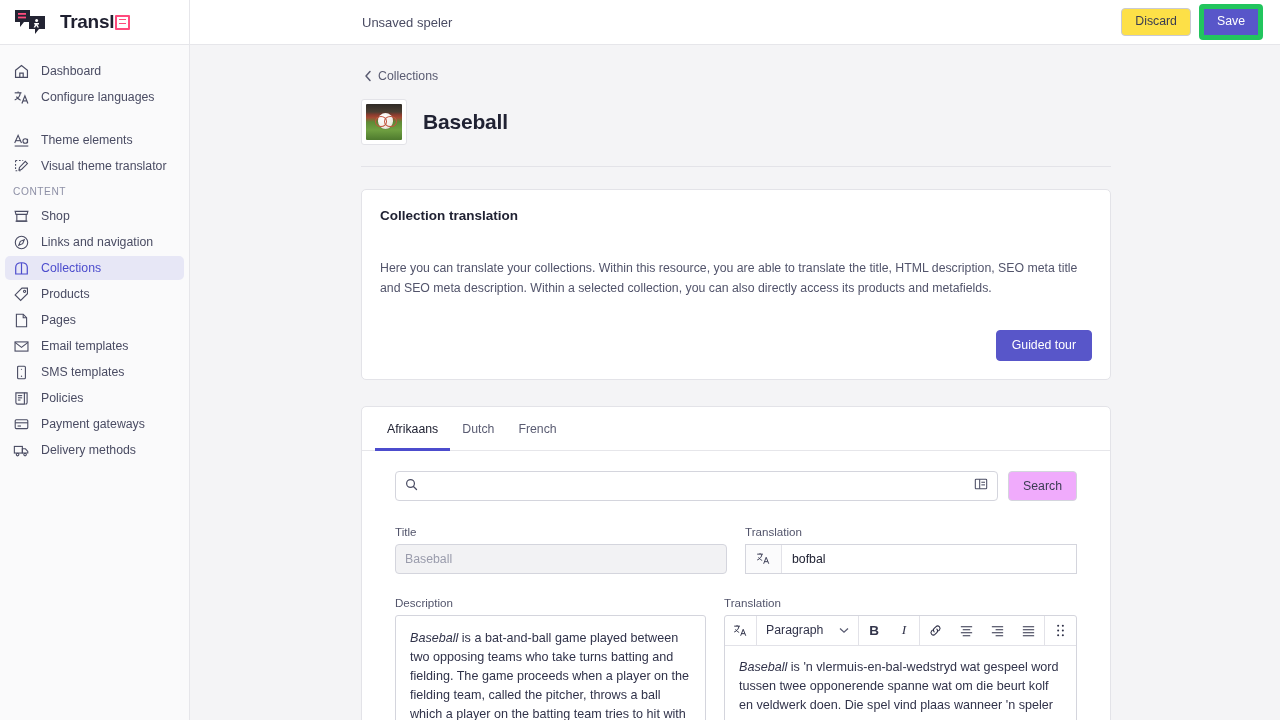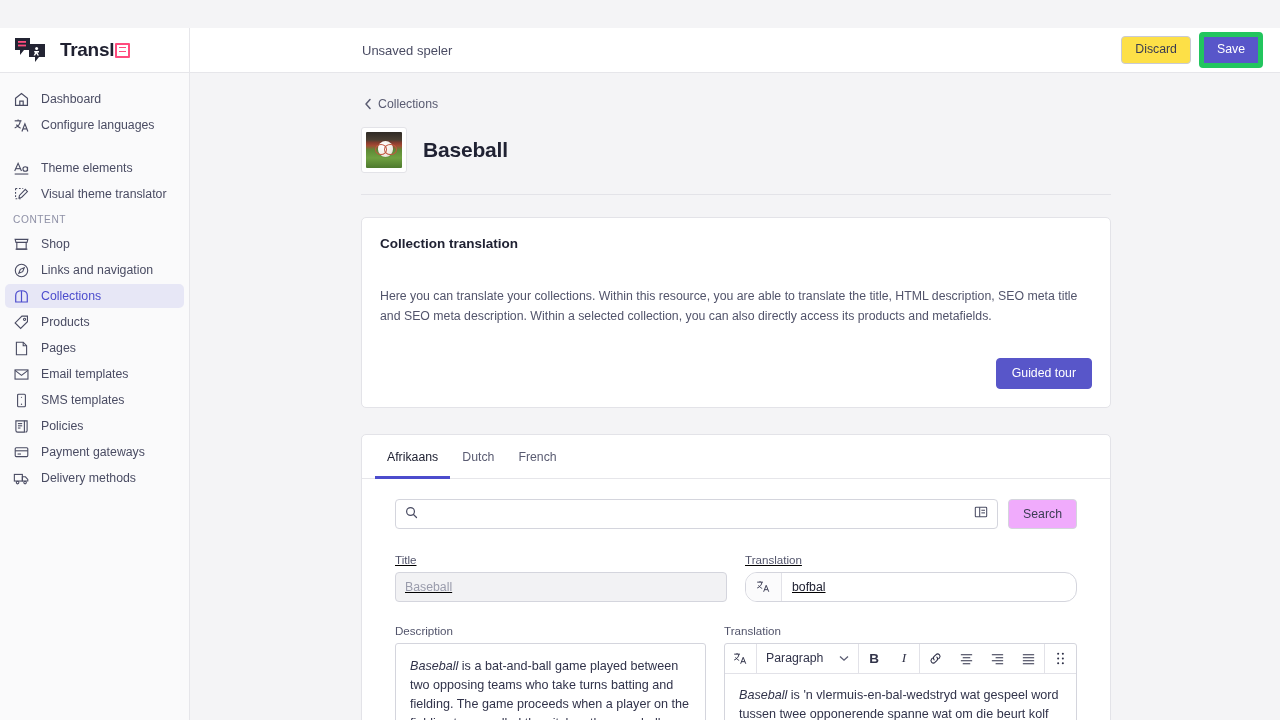--- a/index.html
+++ b/index.html
@@ -4,21 +4,21 @@
 <style>
   * { box-sizing: border-box; }
   html, body {
     margin: 0; padding: 0;
     width: 1280px; height: 720px;
     overflow: hidden;
     background: #f4f4f6;
     font-family: "Liberation Sans", sans-serif;
     -webkit-font-smoothing: antialiased;
   }
-  .app { display: flex; width: 1280px; height: 566px; margin-top: 28px; }
+  .app { display: flex; width: 1280px; height: 566px; }
 
   
   .sidebar {
     width: 190px; height: 720px;
     background: #fafafb;
     border-right: 1px solid #e6e6ea;
     flex: 0 0 190px;
     display: flex; flex-direction: column;
   }
   .logo-area {
@@ -170,30 +170,29 @@
     font-family: "Liberation Sans", sans-serif; color: #202233; background: transparent;
   }
   .btn-search {
     background: #f0abfc; border: 1px solid #d4d5dd; color: #3a3c52;
     border-radius: 4px; padding: 0 14px; font-size: 12.3px; height: 30px;
   }
 
   .fieldgrid {
     display: grid; grid-template-columns: 1fr 1fr; gap: 18px;
     margin-top: 24px;
-    text-decoration: underline;
   }
   .flabel { font-size: 11.6px; color: #52546b; margin-bottom: 6px; }
   .finput {
     height: 30px; border: 1px solid #d4d5dd; border-radius: 4px;
     background: #f2f2f4; color: #9a9cac; font-size: 12.3px;
     display: flex; align-items: center; padding: 0 9px;
   }
   .trans-wrap {
-    display: flex; border: 1px solid #d4d5dd; border-radius: 12px;
+    display: flex; border: 1px solid #d4d5dd; border-radius: 0;
     height: 30px; overflow: hidden; background: #fff;
   }
   .trans-btn {
     width: 36px; border-right: 1px solid #e2e2e8;
     display: flex; align-items: center; justify-content: center;
     background: #fbfbfc; cursor: pointer; flex: 0 0 36px;
   }
   .trans-val {
     flex: 1; display: flex; align-items: center; padding: 0 10px;
     font-size: 12.3px; color: #202233;

